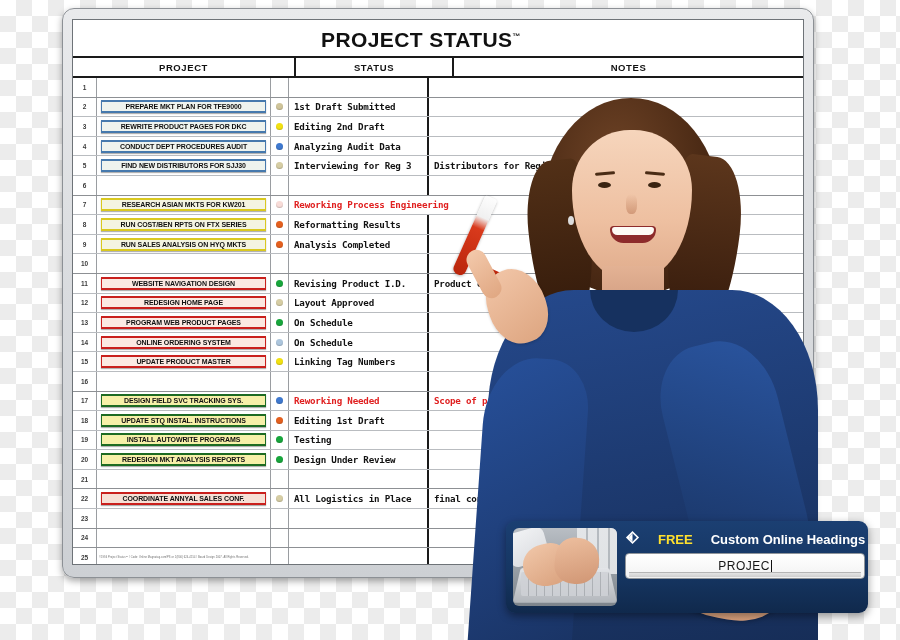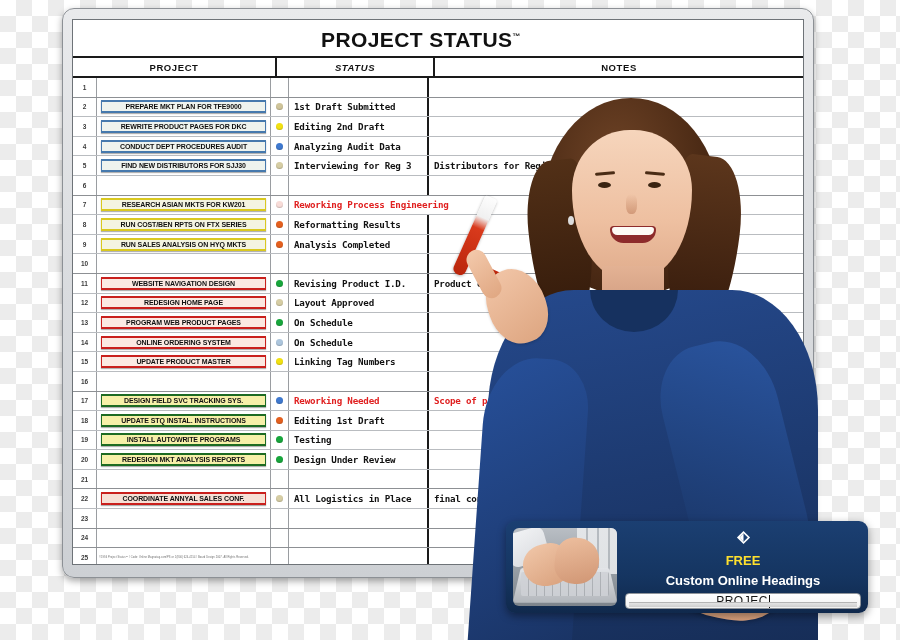--- a/index.html
+++ b/index.html
@@ -55,22 +55,22 @@
   .tm{ font-size:8px; vertical-align:super; font-weight:bold;}
 
   
   .hdr-row{ display:flex; height:20px; border-bottom:2px solid #1a1a1a; background:#fff;}
   .hdr-cell{
     display:flex; align-items:center; justify-content:center;
     font-size:9.5px; font-weight:bold; letter-spacing:.6px; color:#111;
   }
   .c-notes { flex:1; }
 
-  .hdr-proj{ width:204px; border-right:2px solid #1a1a1a;text-align:center;}
-  .hdr-stat{ width:158px; border-right:2px solid #1a1a1a;font-style:italic;}
+  .hdr-proj{ width:223px; border-right:2px solid #1a1a1a;text-align:center;}
+  .hdr-stat{ width:158px; border-right:2px solid #1a1a1a;}
 
   
   .grid{ background:#fff; }
   .row{
     display:flex; height:19.6px;
     border-bottom:1px solid #b9bcc0;
     align-items:center;
   }
   .row.thick{ border-bottom:1px solid #8d9094; }
   .cell{ height:100%; display:flex; align-items:center; }
@@ -290,22 +290,22 @@
     background:linear-gradient(160deg,#f3f4f6,#d8dade);
     border-radius:8px; transform:rotate(-16deg);
   }
   .kb-win{
     position:absolute; right:0; top:0; width:40px; height:46px;
     background:repeating-linear-gradient(90deg,#e8eaec 0 9px,#b6bbc0 9px 11px);
     opacity:.9;
   }
   #promo-right{ flex:1; display:flex; flex-direction:column; gap:5px; padding-top:2px;}
   .promo-head{
-    display:flex; align-items:center; gap:5px;
-    font-size:13px; font-weight:bold; color:#ffffff; white-space:nowrap;flex-direction:column;
+    display:flex; align-items:center; gap:18px;
+    font-size:13px; font-weight:bold; color:#ffffff; white-space:nowrap;
   }
   .promo-free{ color:#ffe02e; }
   .diamond-icon{ flex:0 0 auto; }
   .promo-input{
     background:linear-gradient(180deg,#ffffff,#f2f2f2);
     border:1px solid #8f949a;
     border-radius:4px;
     height:26px;
     display:flex; align-items:center; justify-content:center;
     position:relative;

